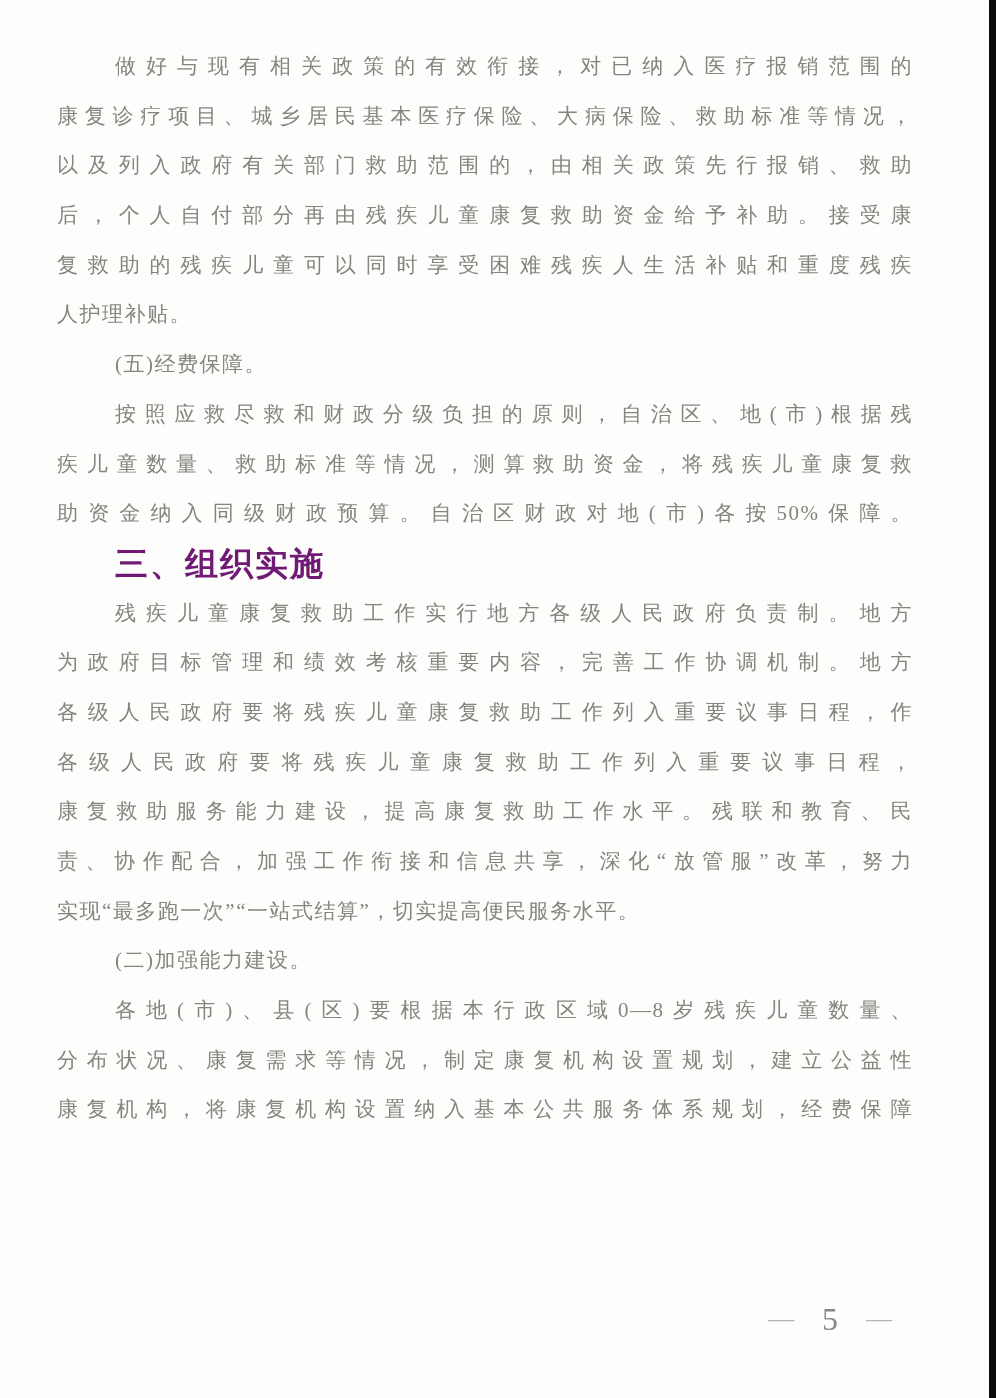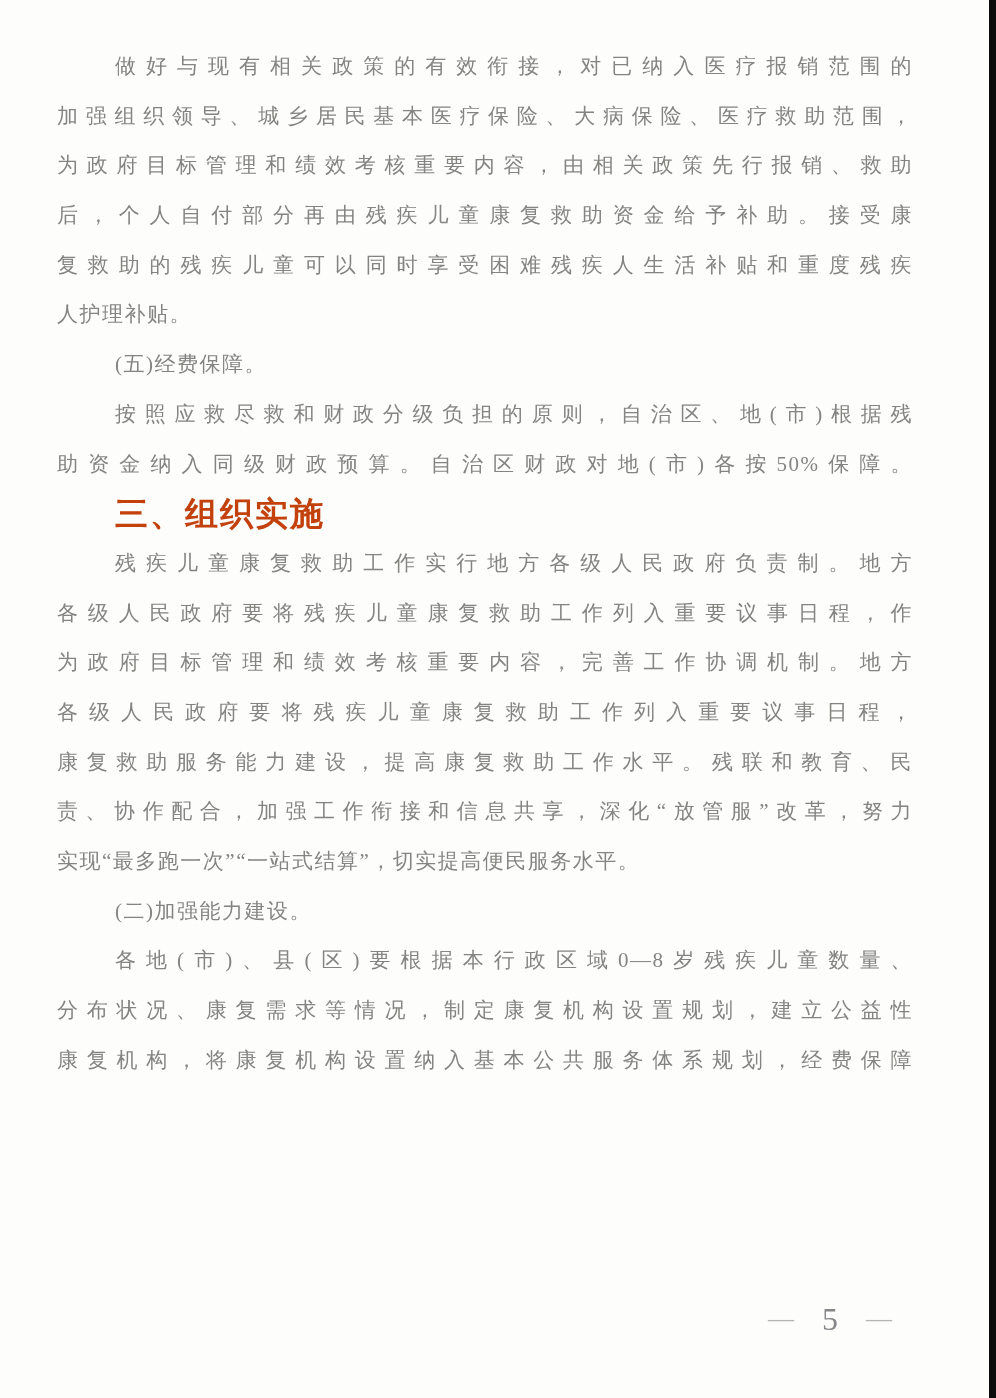--- a/index.html
+++ b/index.html
@@ -35,21 +35,21 @@
     text-align: justify;
     text-align-last: justify;
     text-justify: inter-character;
   }
   .line.indent {
     text-indent: 58px;
   }
   .line.bold {
     font-family: "Liberation Sans", "DejaVu Sans", sans-serif;
     font-weight: bold;
-    color: #c2410c;
+    color: #701a75;
     font-size: 33px;
     letter-spacing: 2px;
   }
   .footer {
     position: absolute;
     top: 1300px;
     left: 768px;
     width: 124px;
     display: flex;
     align-items: center;
@@ -75,32 +75,33 @@
     height: 1398px;
     background: #0c0c0c;
   }
 </style>
 </head>
 <body>
 
 <div class="page">
   <div class="content" id="doc-content">
       <div class="line justify indent">做好与现有相关政策的有效衔接，对已纳入医疗报销范围的</div>
-      <div class="line justify">加强组织领导、城乡居民基本医疗保险、大病保险、医疗救助范围，</div>
-      <div class="line justify">为政府目标管理和绩效考核重要内容，由相关政策先行报销、救助</div>
+      <div class="line justify">康复诊疗项目、城乡居民基本医疗保险、大病保险、救助标准等情况，</div>
+      <div class="line justify">以及列入政府有关部门救助范围的，由相关政策先行报销、救助</div>
       <div class="line justify">后，个人自付部分再由残疾儿童康复救助资金给予补助。接受康</div>
       <div class="line justify">复救助的残疾儿童可以同时享受困难残疾人生活补贴和重度残疾</div>
       <div class="line">人护理补贴。</div>
       <div class="line indent">(五)经费保障。</div>
       <div class="line justify indent">按照应救尽救和财政分级负担的原则，自治区、地(市)根据残</div>
+      <div class="line justify">疾儿童数量、救助标准等情况，测算救助资金，将残疾儿童康复救</div>
       <div class="line justify">助资金纳入同级财政预算。自治区财政对地(市)各按50%保障。</div>
       <div class="line indent bold">三、组织实施</div>
       <div class="line justify indent">残疾儿童康复救助工作实行地方各级人民政府负责制。地方</div>
+      <div class="line justify">为政府目标管理和绩效考核重要内容，完善工作协调机制。地方</div>
       <div class="line justify">各级人民政府要将残疾儿童康复救助工作列入重要议事日程，作</div>
-      <div class="line justify">为政府目标管理和绩效考核重要内容，完善工作协调机制。地方</div>
       <div class="line justify">各级人民政府要将残疾儿童康复救助工作列入重要议事日程，</div>
       <div class="line justify">康复救助服务能力建设，提高康复救助工作水平。残联和教育、民</div>
       <div class="line justify">责、协作配合，加强工作衔接和信息共享，深化“放管服”改革，努力</div>
       <div class="line">实现“最多跑一次”“一站式结算”，切实提高便民服务水平。</div>
       <div class="line indent">(二)加强能力建设。</div>
       <div class="line justify indent">各地(市)、县(区)要根据本行政区域0—8岁残疾儿童数量、</div>
       <div class="line justify">分布状况、康复需求等情况，制定康复机构设置规划，建立公益性</div>
       <div class="line justify">康复机构，将康复机构设置纳入基本公共服务体系规划，经费保障</div>
     </div>
 

